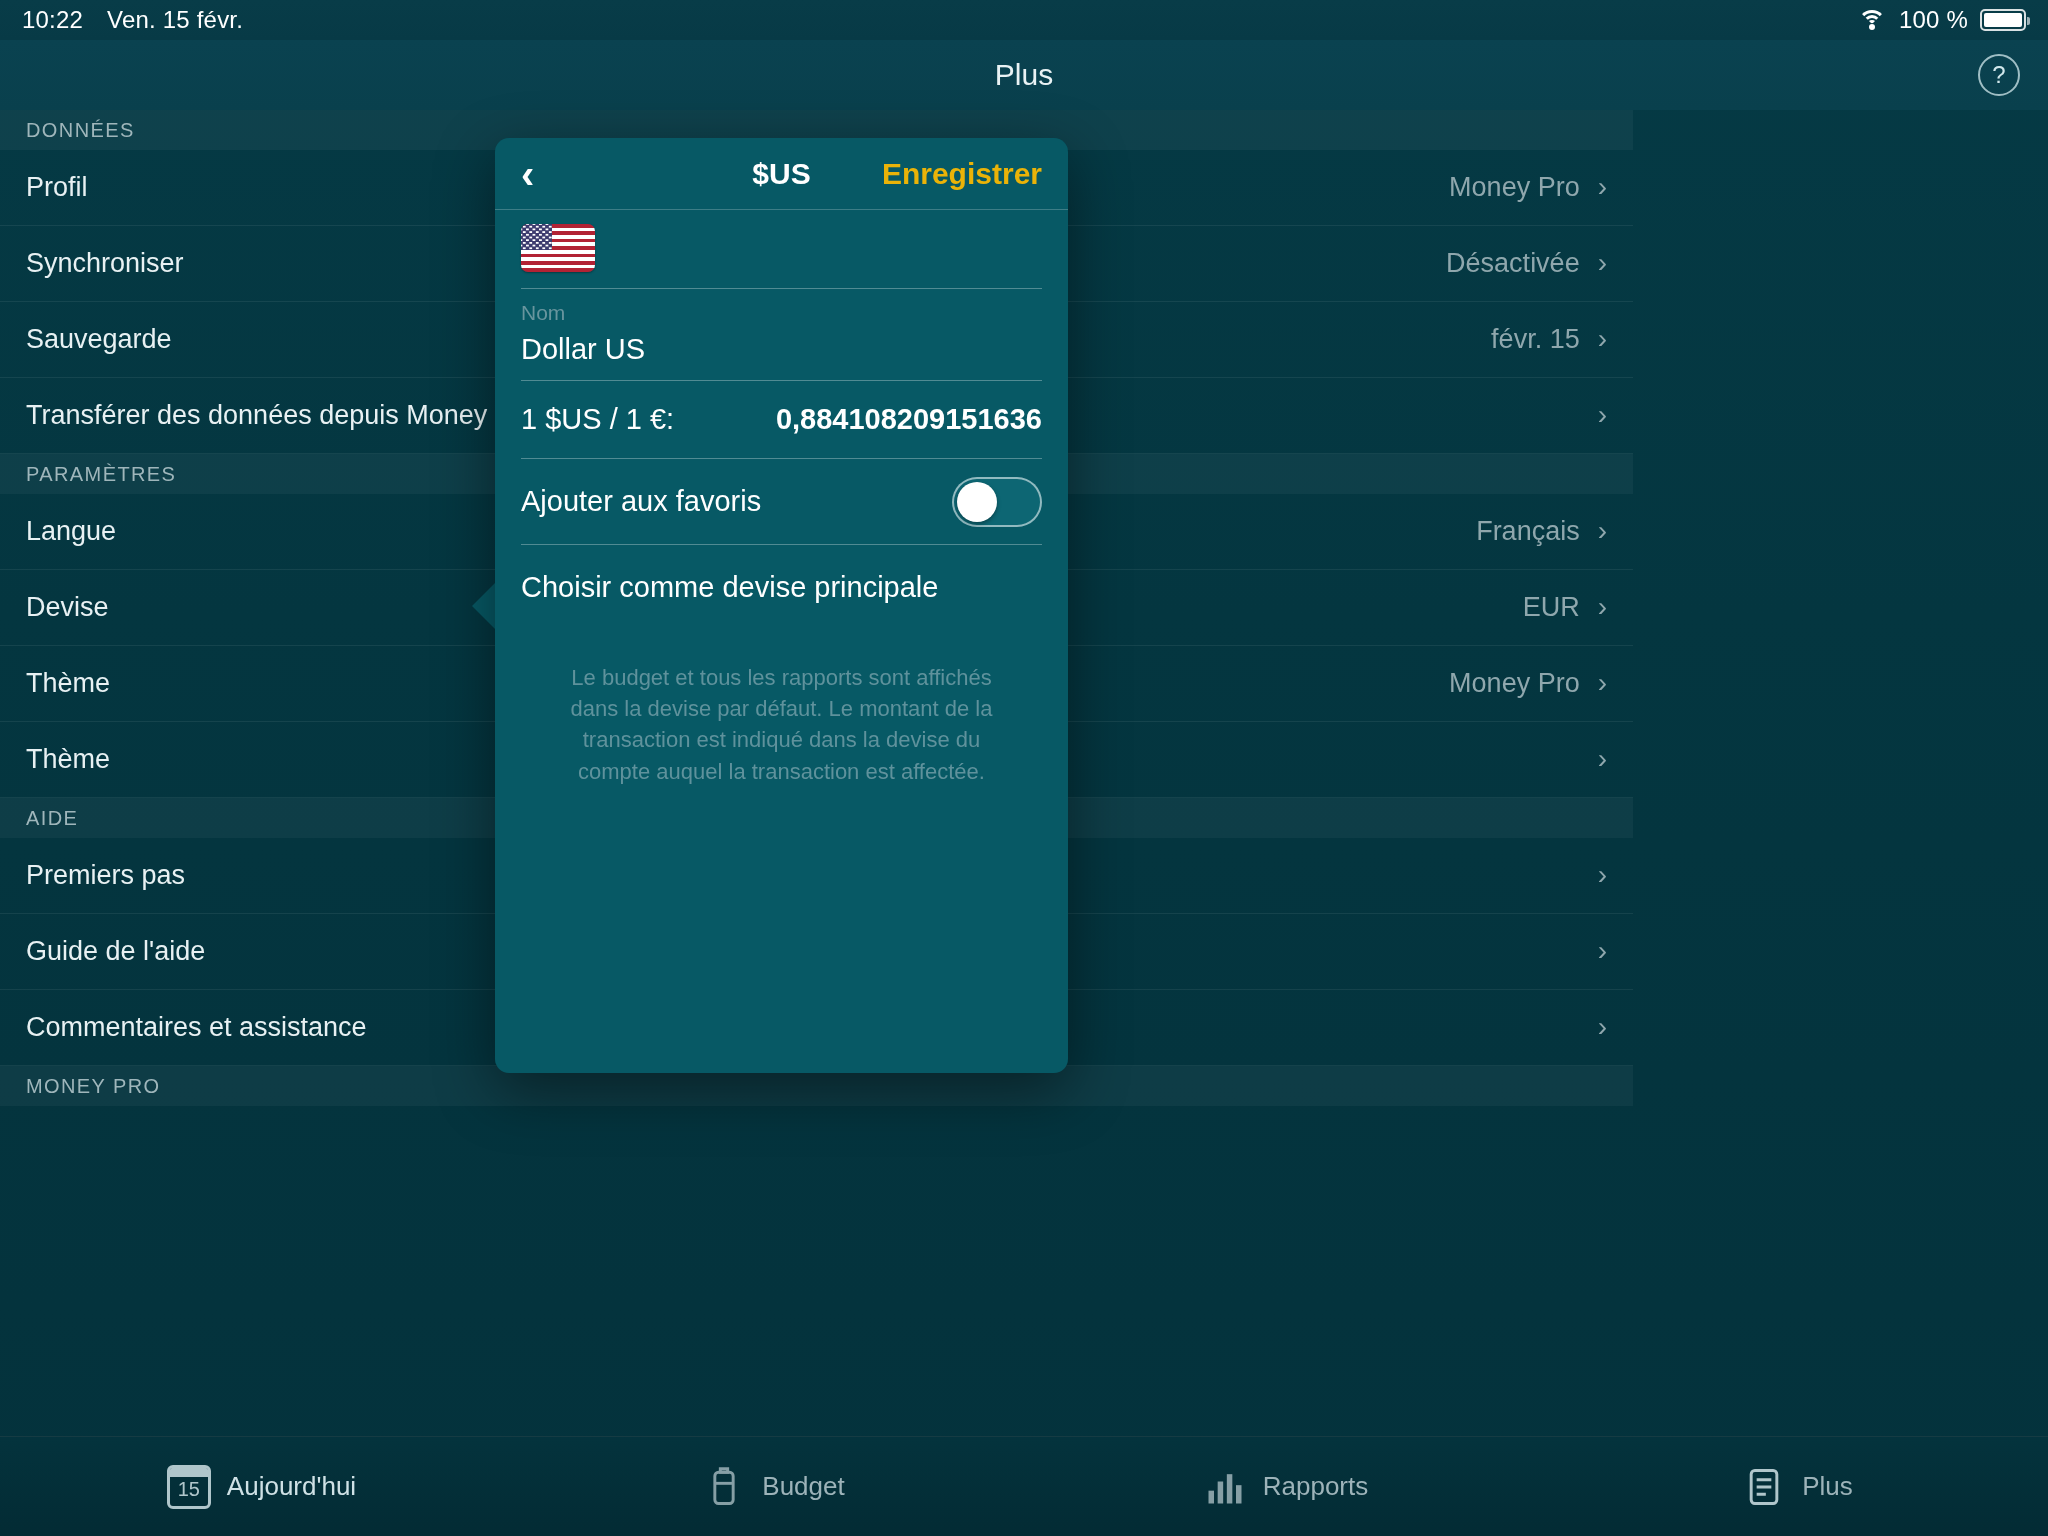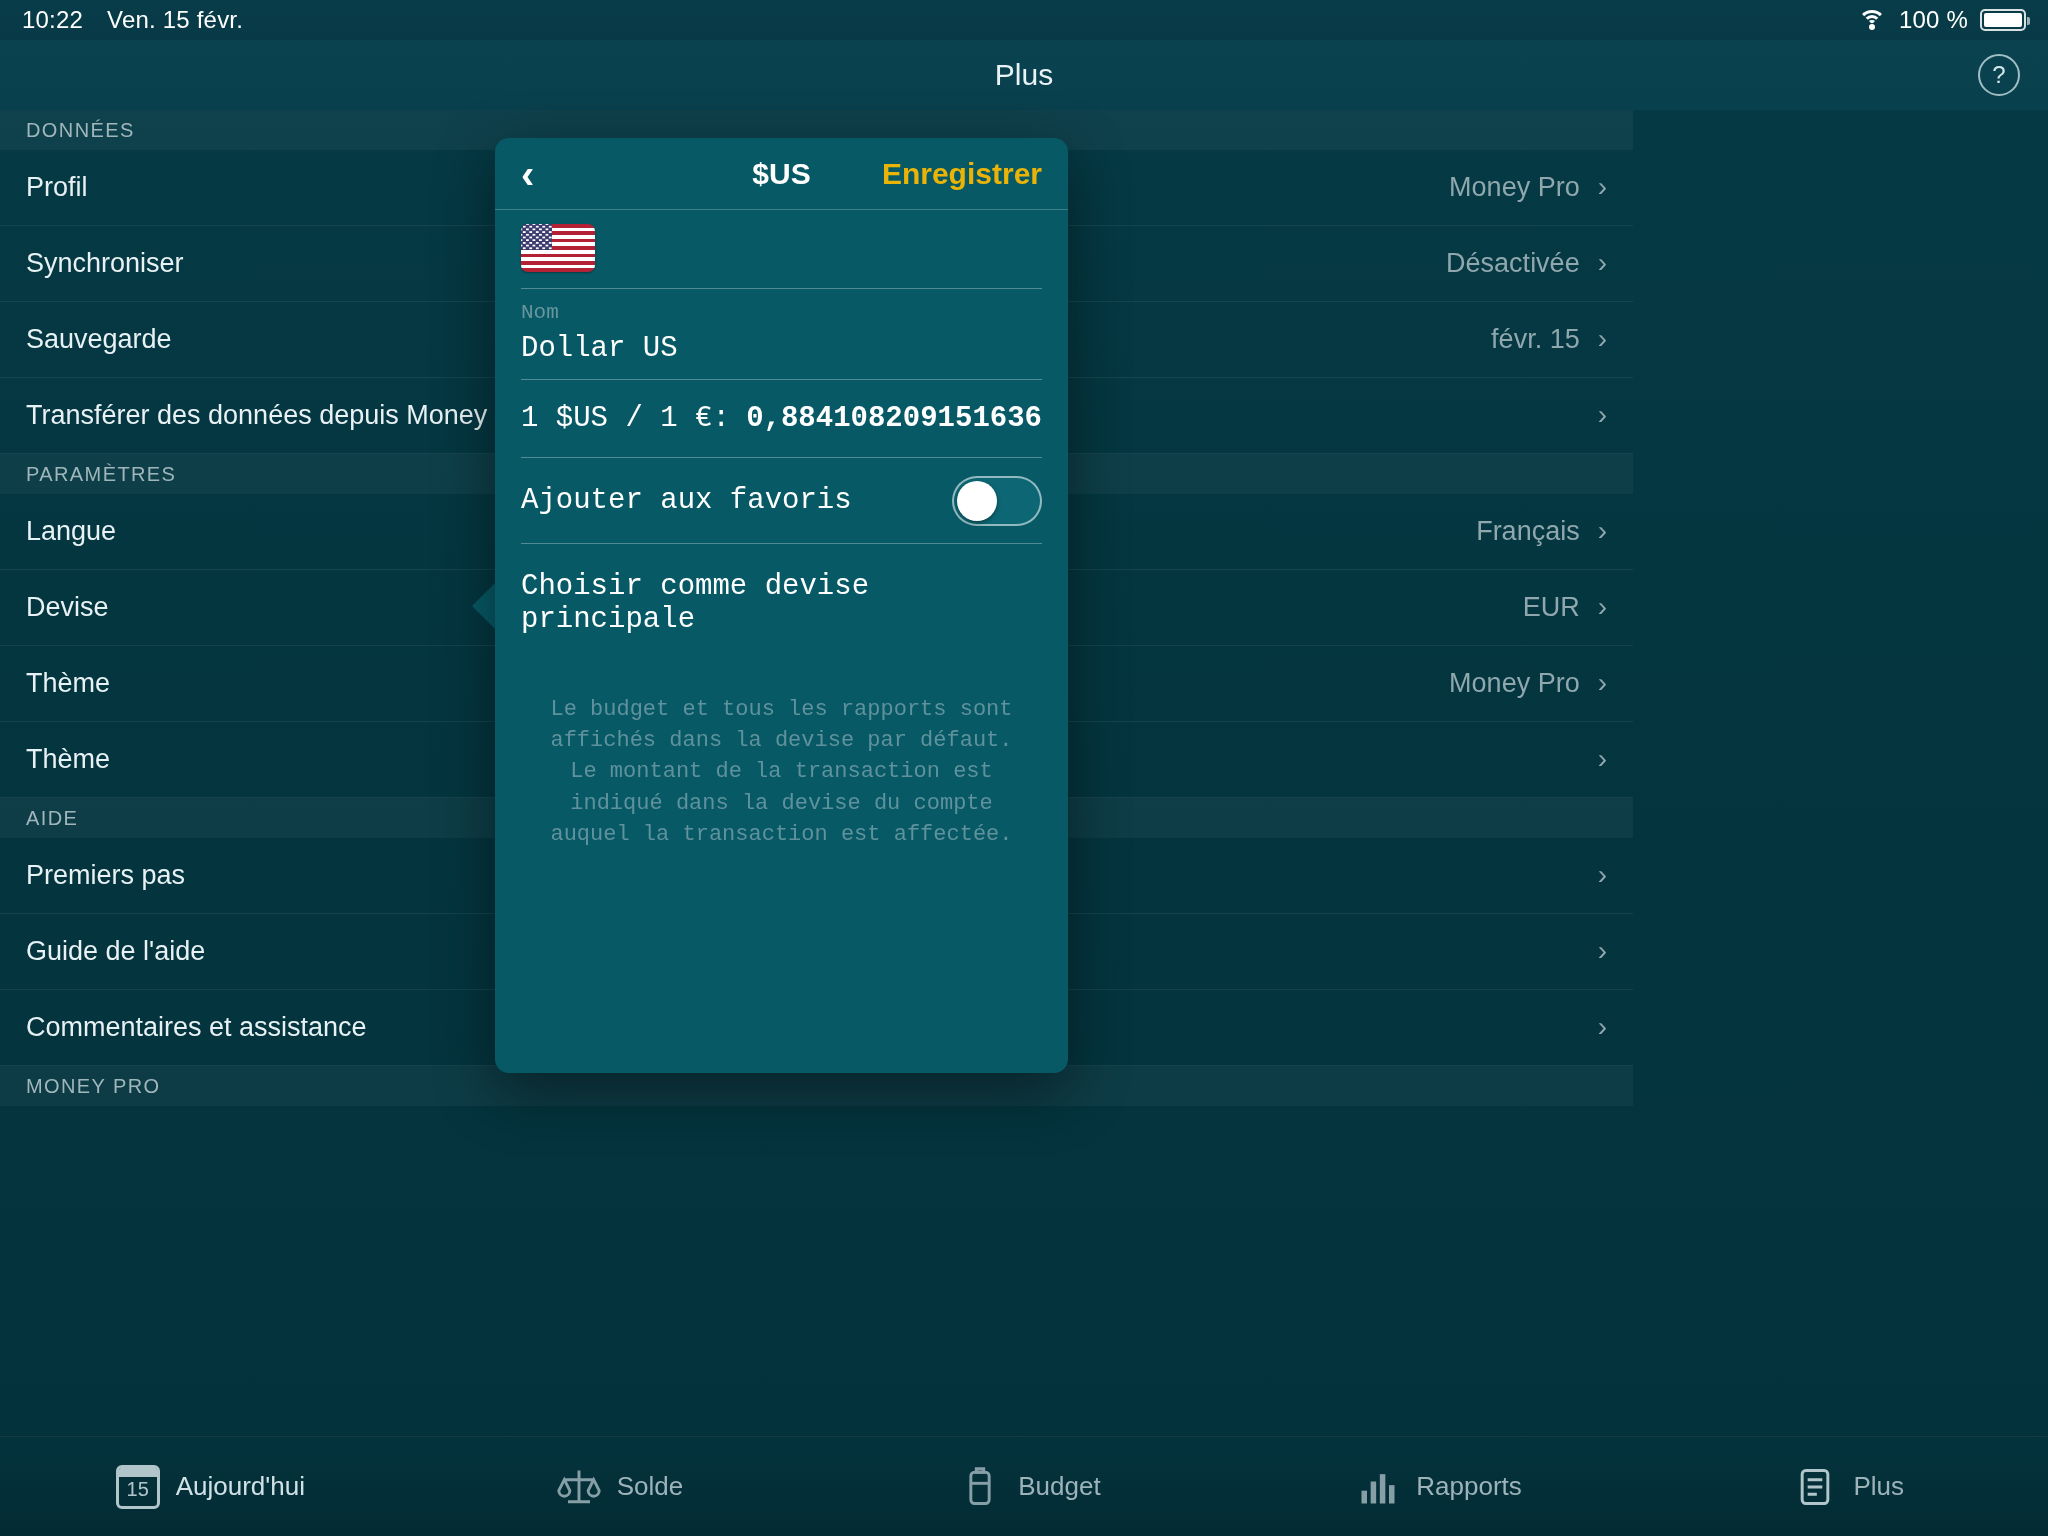--- a/index.html
+++ b/index.html
@@ -134,21 +134,21 @@
   #back-btn {
     font-size:40px; line-height:1; color:#fff; font-weight:700;
     width:46px;
   }
   #pop-title {
     position:absolute; left:0; right:0; text-align:center;
     font-size:30px; font-weight:700; color:#fff; pointer-events:none;
   }
   #save-btn { margin-left:auto; font-size:30px; font-weight:700; color:#eab308; z-index:2; }
 
-  .pop-body { padding:0 26px;font-family:Liberation Mono, monospace; }
+  .pop-body { padding:0 26px; }
   .pf-row { border-bottom:1px solid rgba(255,255,255,.3); }
 
   .flag-row { padding:14px 0 16px; }
   .flag {
     width:74px; height:48px; border-radius:7px; overflow:hidden;
     position:relative; display:block;
     box-shadow:0 1px 2px rgba(0,0,0,.35);
   }
   .flag .stripes { position:absolute; inset:0; }
   .flag .stripes s {
@@ -291,28 +291,20 @@
     <div class="sec-head">MONEY PRO</div>
   </div>
 
   <div id="tabbar">
     <div class="tab active">
       <span class="tb-ico ico-cal">
         <span class="cbar"></span>
         <span class="cn">15</span>
       </span>
       <span class="tlabel">Aujourd'hui</span>
-    </div>
-    <div class="tab">
-      <span class="tb-ico">
-        <svg width="44" height="44" viewBox="0 0 24 24" fill="none" stroke="#9db3b9" stroke-width="1.6">
-          <path d="M12 3v17M6 20h12M4 8h16M4 8l-3 6a3 3 0 006 0L4 8zM20 8l-3 6a3 3 0 006 0L20 8z"></path>
-        </svg>
-      </span>
-      <span class="tlabel">Solde</span>
     </div>
     <div class="tab">
       <span class="tb-ico">
         <svg width="44" height="44" viewBox="0 0 24 24" fill="none" stroke="#9db3b9" stroke-width="1.6">
           <rect x="7" y="4" width="10" height="17" rx="2"></rect>
           <path d="M10 2h4v2h-4z"></path>
             <path d="M7 10h10"></path>
         </svg>
       </span>
       <span class="tlabel">Budget</span>

